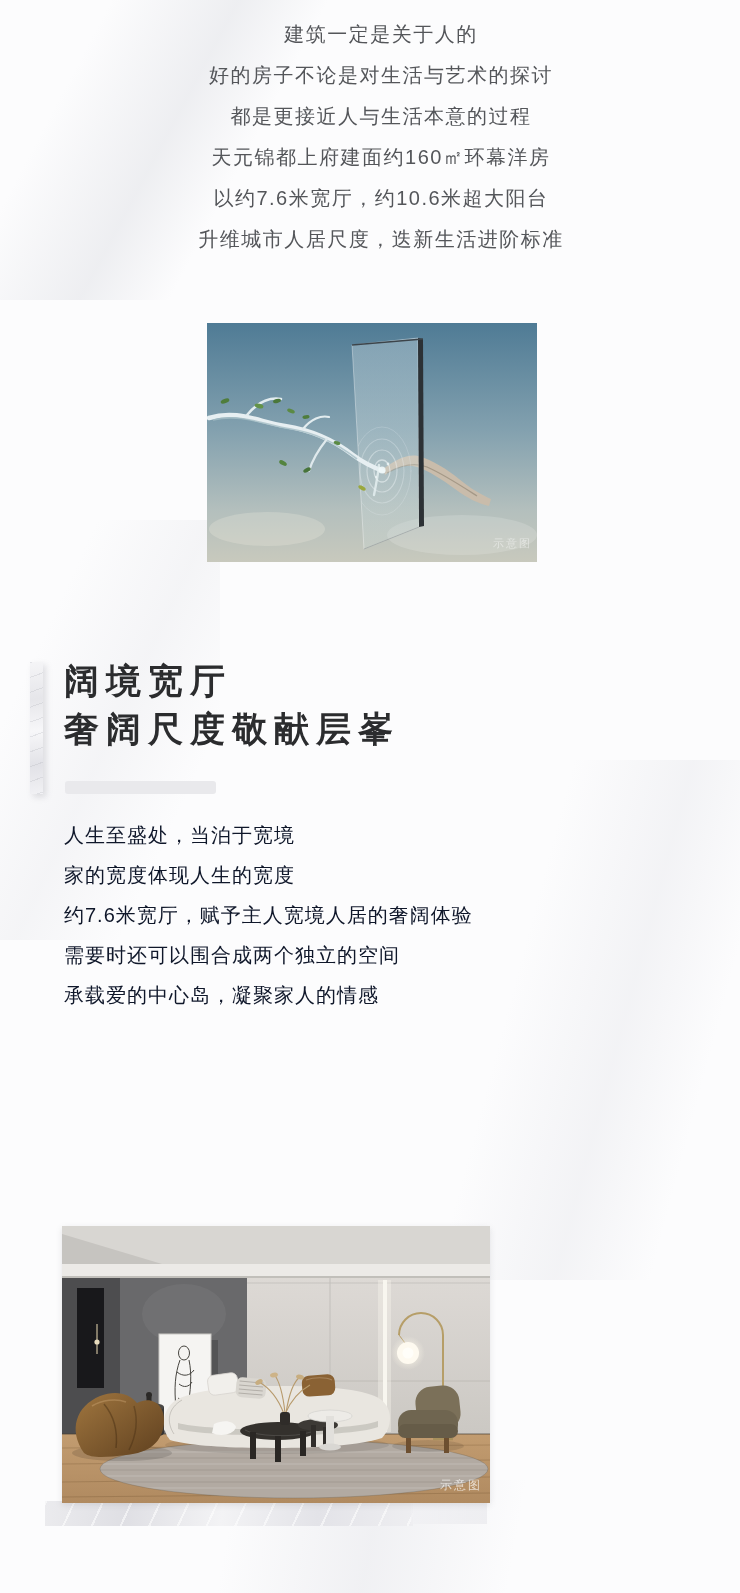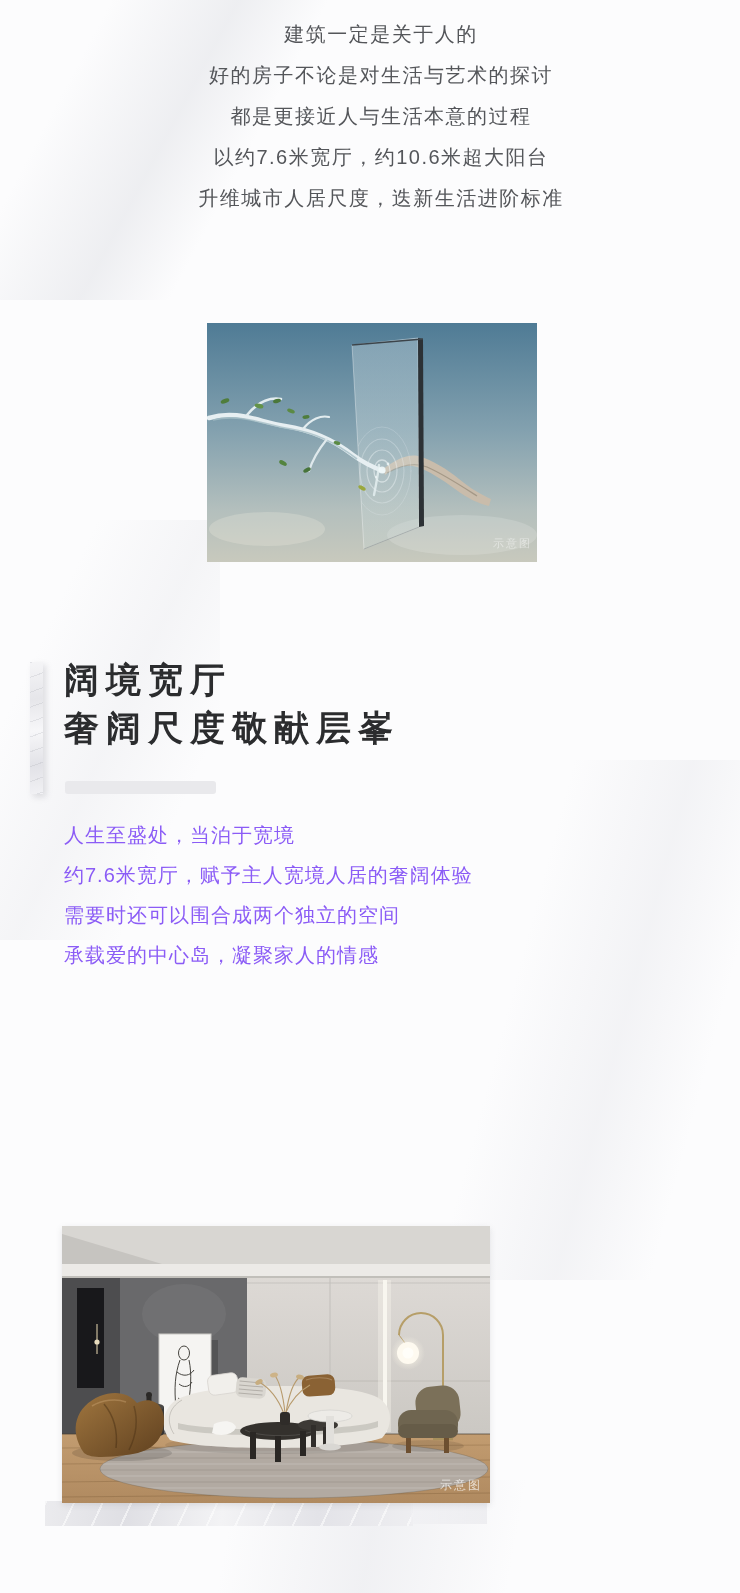--- a/index.html
+++ b/index.html
@@ -37,30 +37,30 @@
 
   .marble-bar{
     position:absolute;left:30px;top:662px;width:13px;height:132px;
     background:
       repeating-linear-gradient(160deg,rgba(170,172,180,.25) 0 1px,rgba(255,255,255,0) 1px 14px),
       linear-gradient(176deg,#f5f5f7 0%,#e6e6ea 28%,#f7f7f9 52%,#e2e2e7 78%,#f1f1f4 100%);
     box-shadow:3px 3px 6px rgba(120,120,130,.22);
   }
   .heading{
     position:absolute;left:64px;top:657px;margin:0;
-    font-family:Liberation Serif, serif;font-weight:700;
+    font-family:Liberation Sans, sans-serif;font-weight:700;
     font-size:35px;line-height:48px;letter-spacing:7px;color:#2b2c2e;
   }
   .heading span{display:block;}
   .heading-underline{
     position:absolute;left:65px;top:781px;width:151px;height:13px;
     background:#e9e9ec;border-radius:3px;
   }
 
-  .body-copy{position:absolute;left:64px;top:815px;color:#8b5cf6;
+  .body-copy{position:absolute;left:64px;top:815px;color:#0f172a;
     font-size:20px;line-height:40px;letter-spacing:1px;}
   .body-copy p{margin:0;}
 
   .marble-strip{
     position:absolute;left:45px;top:1501px;width:368px;height:25px;
     background:
       repeating-linear-gradient(115deg,rgba(255,255,255,.55) 0 2px,rgba(255,255,255,0) 2px 26px),
       linear-gradient(95deg,#ebebee 0%,#dfdfe4 22%,#f3f3f5 48%,#e3e3e8 74%,#eeeef1 100%);
   }
   .marble-strip2{
@@ -73,20 +73,21 @@
 
 <div class="streak s1"></div>
 <div class="streak s2"></div>
 <div class="streak s3"></div>
 <div class="streak s4"></div>
 
 <div class="intro">
   <p>建筑一定是关于人的</p>
   <p>好的房子不论是对生活与艺术的探讨</p>
   <p>都是更接近人与生活本意的过程</p>
+  <p>天元锦都上府建面约160㎡环幕洋房</p>
   <p>以约7.6米宽厅，约10.6米超大阳台</p>
   <p>升维城市人居尺度，迭新生活进阶标准</p>
 </div>
 
 <div class="img-box hero-box">
   <svg viewBox="0 0 330 239" width="330" height="239">
     <defs>
       <linearGradient id="sky" x1="0" y1="0" x2="0" y2="1">
         <stop offset="0" stop-color="#4f7b95"></stop>
         <stop offset="0.45" stop-color="#83a1af"></stop>
@@ -147,20 +148,21 @@
 
 <div class="marble-bar"></div>
 <h2 class="heading">
   <span>阔境宽厅</span>
   <span>奢阔尺度敬献层峯</span>
 </h2>
 <div class="heading-underline"></div>
 
 <div class="body-copy">
   <p>人生至盛处，当泊于宽境</p>
+  <p>家的宽度体现人生的宽度</p>
   <p>约7.6米宽厅，赋予主人宽境人居的奢阔体验</p>
   <p>需要时还可以围合成两个独立的空间</p>
   <p>承载爱的中心岛，凝聚家人的情感</p>
 </div>
 
 <div class="marble-strip"></div>
 <div class="marble-strip2"></div>
 
 <div class="img-box room-box">
   <svg viewBox="0 0 428 277" width="428" height="277">

